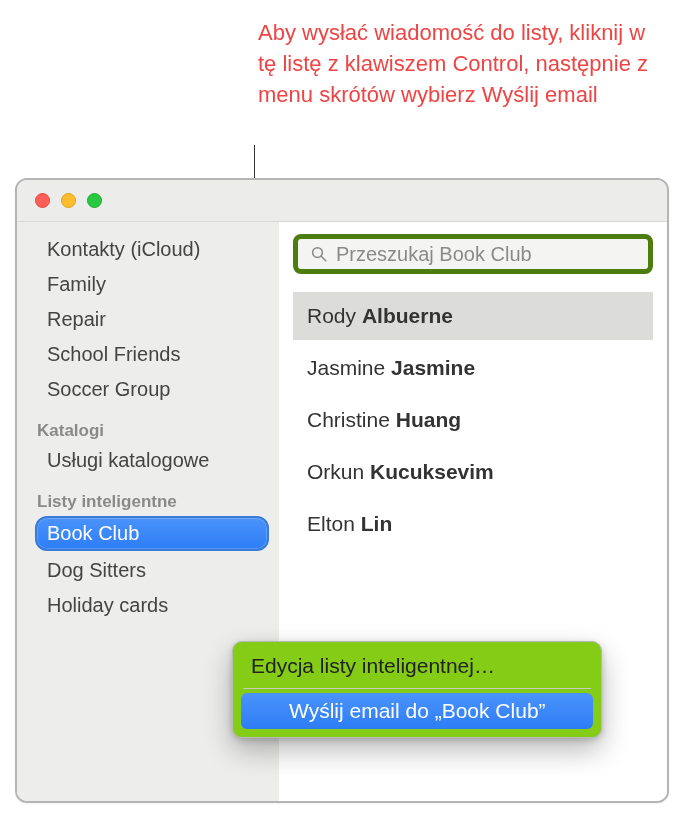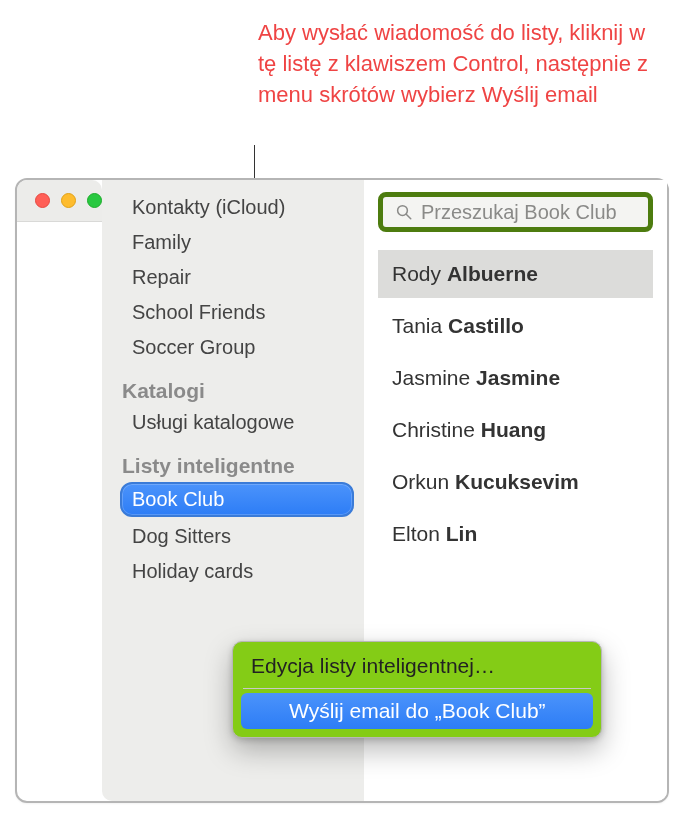--- a/index.html
+++ b/index.html
@@ -45,21 +45,21 @@
       position: absolute;
       top: 178px;
       left: 15px;
       width: 654px;
       height: 625px;
       border: 2px solid #b5b5b5;
       border-radius: 12px;
       overflow: visible;
       background: #fff;
       display: flex;
-      flex-direction: row;
+      flex-direction: column;
       box-shadow: 0 1px 2px rgba(0,0,0,0.05);
     }
     .titlebar {
       height: 42px;
       background: #ececea;
       border-bottom: 1px solid #d9d9d7;
       border-radius: 10px 10px 0 0;
       display: flex;
       align-items: center;
       padding-left: 18px;
@@ -86,21 +86,21 @@
       border-bottom-left-radius: 10px;
     }
     .sb-item {
       font-size: 20px;
       color: #444;
       padding: 6px 16px 6px 30px;
       cursor: default;
       white-space: nowrap;
     }
     .sb-header {
-      font-size: 21px;
+      font-size: 17px;
       color: #8a8a8a;
       font-weight: 600;
       padding: 14px 16px 2px 20px;
     }
     .sb-item.selected {
       color: #fff;
       background: linear-gradient(#4b93fb, #2d7df6);
       border: 2px solid #3a7bd8;
       border-radius: 12px;
       margin: 2px 10px 2px 18px;
@@ -210,21 +210,20 @@
         <span class="search-icon">
           <svg viewBox="0 0 24 24">
               <circle cx="10" cy="10" r="6.5" fill="none" stroke="#8a8a88" stroke-width="2"></circle>
               <line x1="15" y1="15" x2="21" y2="21" stroke="#8a8a88" stroke-width="2" stroke-linecap="round"></line>
             </svg>
         </span>
         <span class="search-placeholder">Przeszukaj Book Club</span>
       </div>
       <div id="contacts">
           <div class="contact selected"><span class="first">Rody</span> <span class="last">Albuerne</span></div>
-          <div class="contact"><span class="first">Tania</span> <span class="last">Castillo</span></div>
           <div class="contact"><span class="first">Jasmine</span> <span class="last">Jasmine</span></div>
           <div class="contact"><span class="first">Christine</span> <span class="last">Huang</span></div>
           <div class="contact"><span class="first">Orkun</span> <span class="last">Kucuksevim</span></div>
           <div class="contact"><span class="first">Elton</span> <span class="last">Lin</span></div>
         </div>
     </div>
   </div>
 
   <div class="context-menu">
     <div class="menu-item">Edycja listy inteligentnej…</div>

